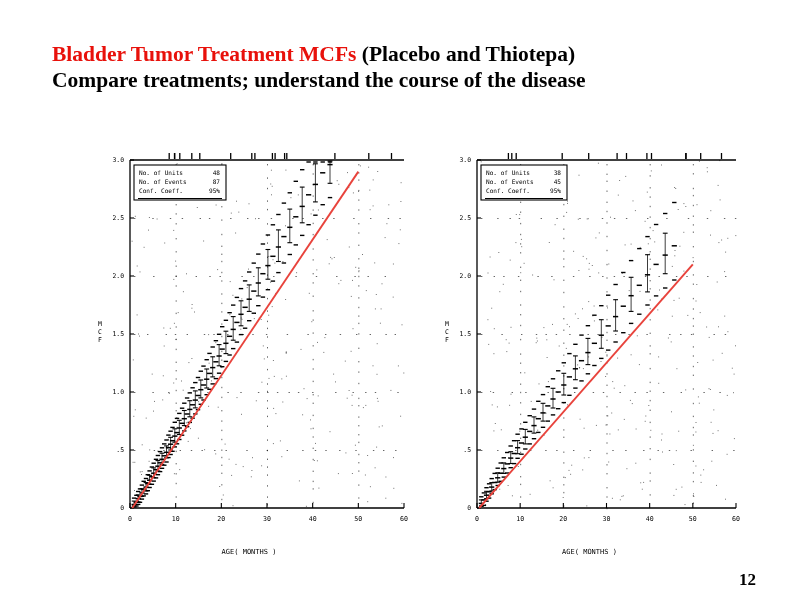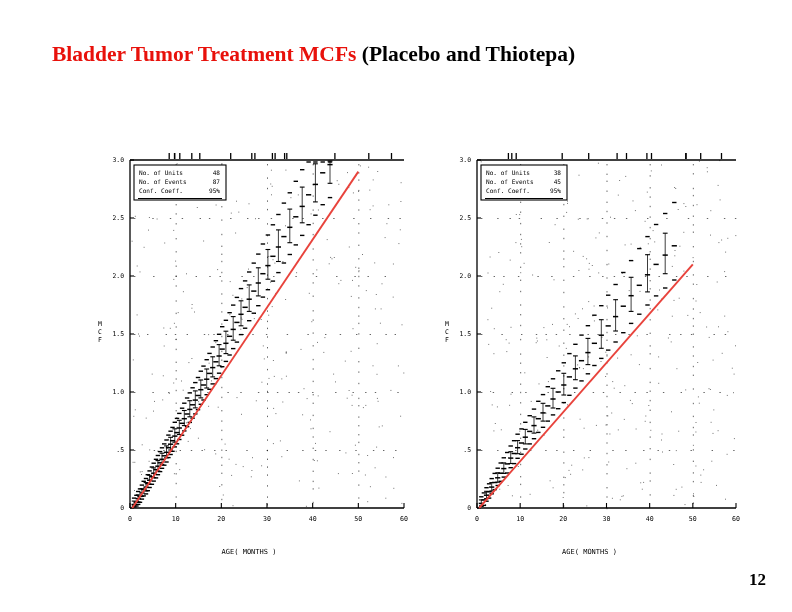--- a/index.html
+++ b/index.html
@@ -20,21 +20,21 @@
     font-weight:bold;
     font-size:21.5px;
     line-height:25.5px;
     color:#000000;
   }
   .title-line{white-space:pre;}
   .title-red{color:#e8110b;}
 
   
   .page-num{
-    position:absolute;right:22px;bottom:22px;
+    position:absolute;right:32px;bottom:22px;
     font-family:"Liberation Serif", serif;
     font-weight:bold;font-size:17px;color:#000;
   }
 
   
   .plot{
     position:absolute;
     box-sizing:border-box;
   }
   .plot svg{position:absolute;left:0;top:0;}
@@ -56,20 +56,21 @@
     fill:#000;
   }
 </style>
 </head>
 <body>
 
 <div class="slide">
 
   <div class="title-block">
     <div class="title-line"><span class="title-red">Bladder Tumor Treatment MCFs</span><span> (Placebo and Thiotepa)</span></div>
+    <div class="title-line">Compare treatments; understand the course of the disease</div>
   </div>
 
   <div class="plot" id="plot-left" style="left:88px;top:150px;width:322px;height:382px;">
     <svg width="322" height="382">
         <line x1="42" y1="10" x2="316" y2="10" stroke="#000" stroke-width="1.3"></line>
         <line x1="42" y1="10" x2="42" y2="358" stroke="#000" stroke-width="1.3"></line>
         <line x1="42" y1="358" x2="316" y2="358" stroke="#000" stroke-width="1.3"></line>
         <line x1="42" y1="358" x2="46" y2="358" stroke="#000" stroke-width="1.1"></line>
         <text x="36" y="360.4" text-anchor="end" class="axis-text">0</text>
         <line x1="42" y1="300" x2="46" y2="300" stroke="#000" stroke-width="1.1"></line>

